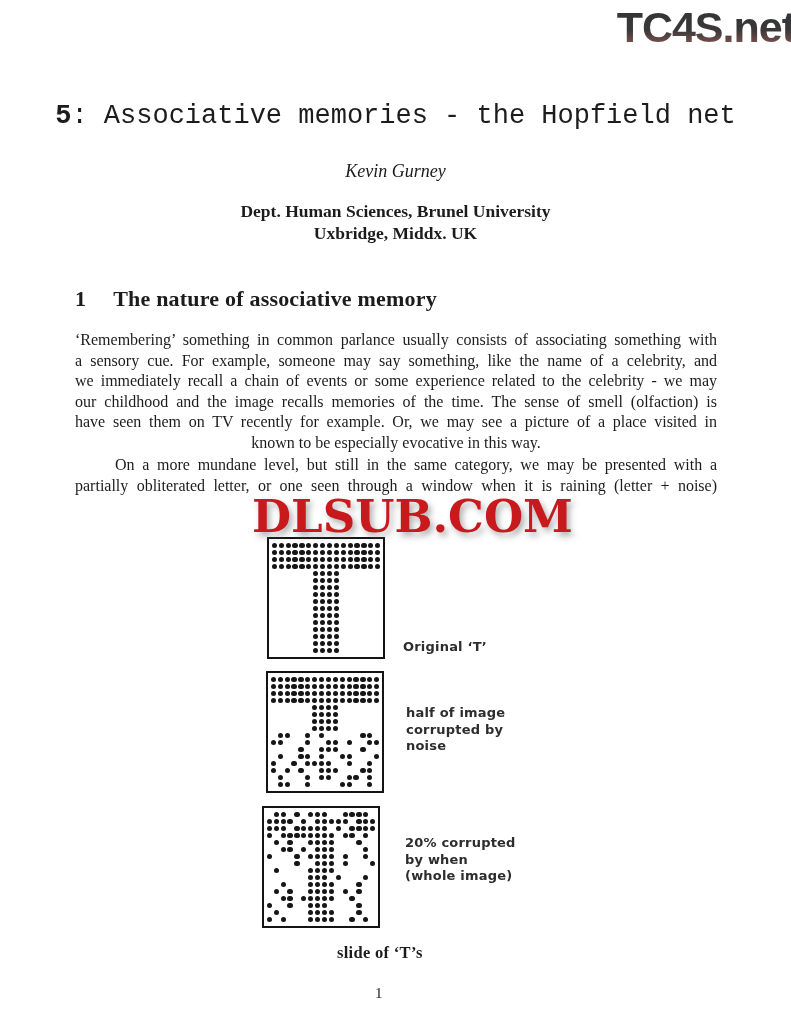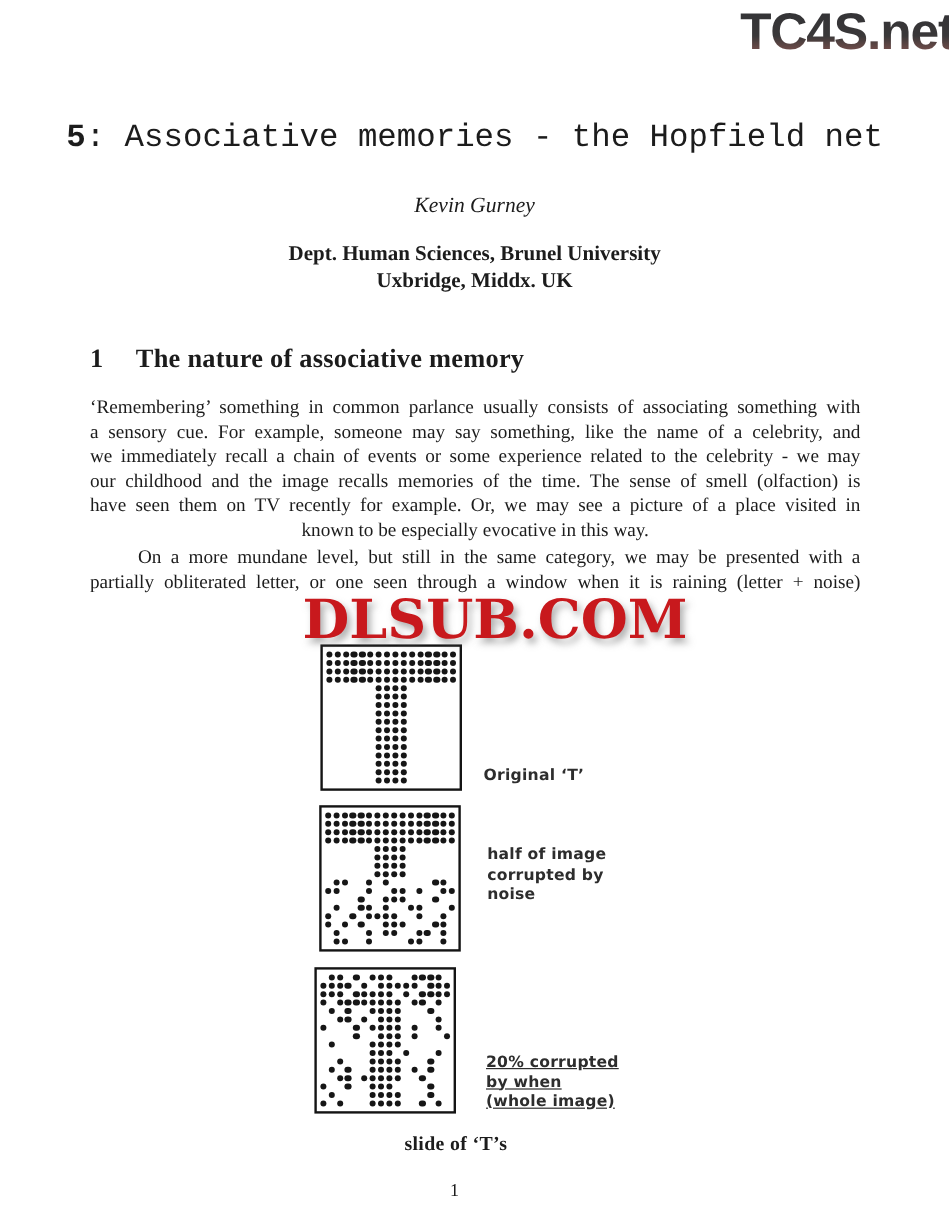--- a/index.html
+++ b/index.html
@@ -138,21 +138,21 @@
     font-family: "DejaVu Sans", sans-serif;
     font-weight: bold;
     font-size: 13px;
     line-height: 16.5px;
     color: #2d2d2d;
     letter-spacing: 0.2px;
     white-space: nowrap;
   }
   .label1 { left: 403px; top: 611px; margin-top: 28px; }
   .label2 { left: 406px; top: 705px; }
-  .label3 { left: 405px; top: 878px; text-decoration: underline; }
+  .label3 { left: 405px; top: 835px; }
 
   .fig-caption {
     position: absolute;
     left: 337px;
     top: 943px;
     font-weight: bold;
     font-size: 16.5px;
     letter-spacing: 0.3px;
   }
 

